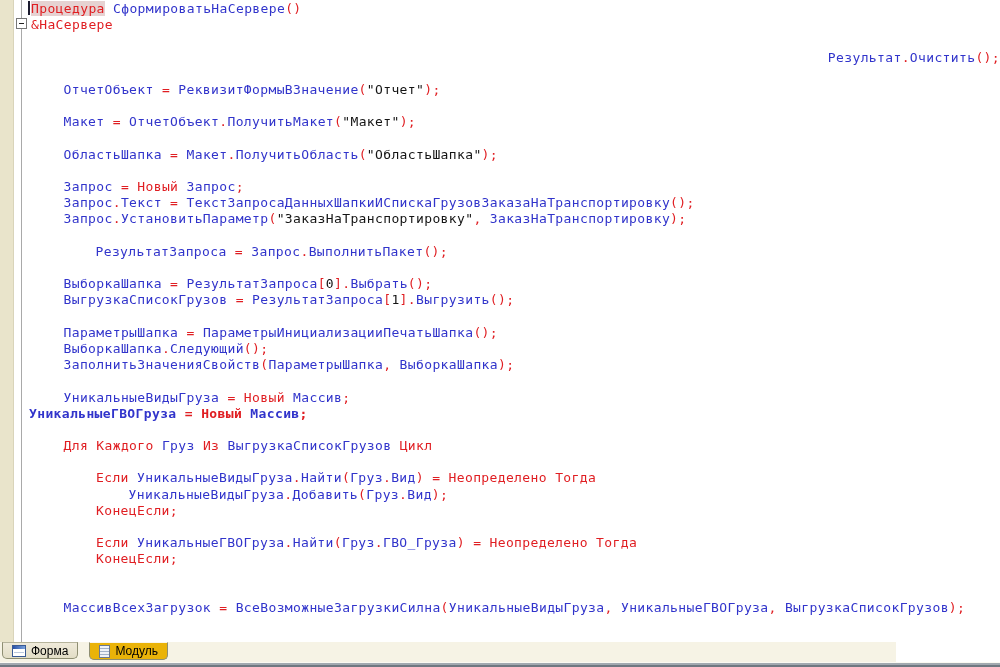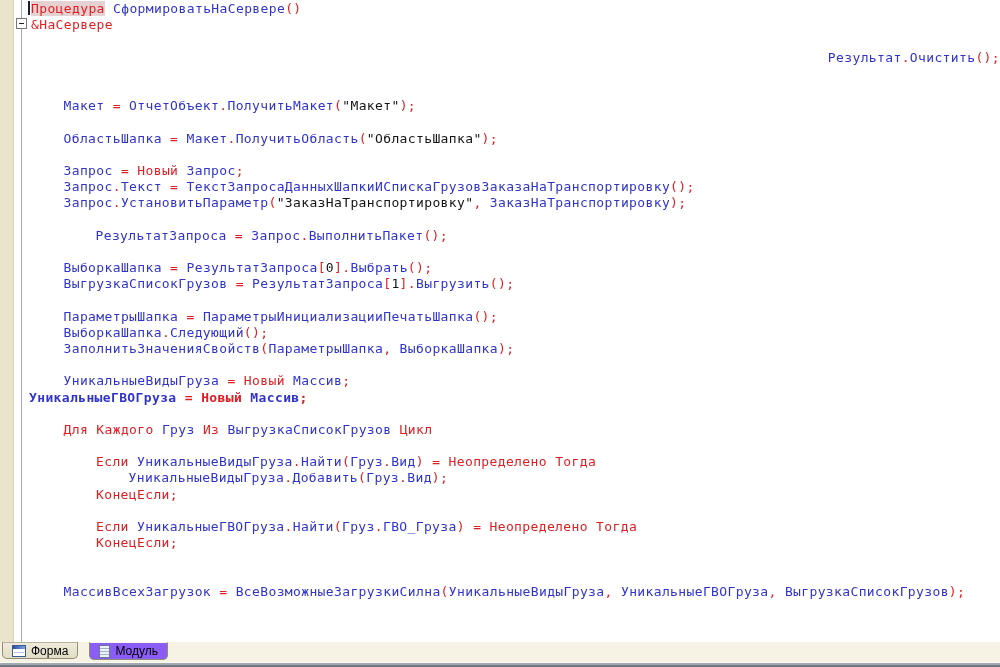--- a/index.html
+++ b/index.html
@@ -17,27 +17,27 @@
         font-family:"DejaVu Sans Mono","Liberation Mono",monospace;
         font-size:13px;letter-spacing:0.37px;color:#000;}
   .code-line{height:16.2px;line-height:16.2px;white-space:pre;}
   .t-k,.t-d,.t-o{color:var(--keyword,#e01e22);}
   .t-i{color:var(--identifier,#3134cb);}
   .t-s,.t-n{color:var(--string,#141414);}
   .t-w{color:#000;}
   .t-x{color:var(--keyword,#e01e22);background:var(--selection_bg,#e6d2d2);position:relative;}
   .t-x::before{content:"";position:absolute;left:-3px;top:0px;width:2px;height:14px;background:#1c1c30;}
   
-  .tabbar{position:absolute;left:0;top:642px;width:1000px;height:20px;background:#f6f3e5;
+  .tabbar{position:absolute;left:0;top:642px;width:896px;height:20px;background:#f6f3e5;
           display:flex;align-items:flex-start;}
   .tab{height:17px;display:flex;align-items:center;gap:5px;padding:0 9px;
        border:1px solid #8e8e72;border-top:1px solid #b6b49c;border-radius:0 0 5px 5px;
        background:linear-gradient(#efeada,#e2ddc6);box-sizing:border-box;
        font-size:12px;color:#000;cursor:default;}
-  .tab.active{background:#8b5cf6;border-top-color:#f9f6ec;height:18px;}
+  .tab.active{background:#eab308;border-top-color:#f9f6ec;height:18px;}
   .tab-forma{margin-left:2px;}
   .tab-module{margin-left:11px;}
   
   .form-icon{width:14px;height:12px;border:1px solid #3a5a94;box-sizing:border-box;position:relative;
              background:#fff;flex:0 0 auto;}
   .form-icon::before{content:"";position:absolute;left:0;right:0;top:0;height:3px;
              background:linear-gradient(90deg,#2a52a8,#79a2dc);}
   .form-icon::after{content:"";position:absolute;left:1px;right:1px;top:4px;bottom:1px;
              background:repeating-linear-gradient(#fff 0 2px,#bcc9de 2px 3px);}
   .module-icon{width:11px;height:13px;border:1px solid #6a7890;box-sizing:border-box;flex:0 0 auto;
@@ -53,20 +53,21 @@
 
   <div class="editor">
     <div class="gutter"></div>
     <div class="fold-ruler"></div>
     <div class="code">
         <div class="code-line" style="padding-left: 31px;"><span class="t-x">Процедура</span><span class="t-w"> </span><span class="t-i">СформироватьНаСервере</span><span class="t-o">()</span></div>
         <div class="code-line" style="padding-left: 31px;"><span class="t-d">&amp;НаСервере</span></div>
         <div class="code-line" style="padding-left: 31px;"></div>
         <div class="code-line" style="padding-left: 63.5px; text-align: right;"><span class="t-i">Результат</span><span class="t-o">.</span><span class="t-i">Очистить</span><span class="t-o">();</span></div>
         <div class="code-line" style="padding-left: 31px;"></div>
+        <div class="code-line" style="padding-left: 63.5px;"><span class="t-i">ОтчетОбъект</span><span class="t-w"> </span><span class="t-o">=</span><span class="t-w"> </span><span class="t-i">РеквизитФормыВЗначение</span><span class="t-o">(</span><span class="t-s">"Отчет"</span><span class="t-o">);</span></div>
         <div class="code-line" style="padding-left: 31px;"></div>
         <div class="code-line" style="padding-left: 63.5px;"><span class="t-i">Макет</span><span class="t-w"> </span><span class="t-o">=</span><span class="t-w"> </span><span class="t-i">ОтчетОбъект</span><span class="t-o">.</span><span class="t-i">ПолучитьМакет</span><span class="t-o">(</span><span class="t-s">"Макет"</span><span class="t-o">);</span></div>
         <div class="code-line" style="padding-left: 31px;"></div>
         <div class="code-line" style="padding-left: 63.5px;"><span class="t-i">ОбластьШапка</span><span class="t-w"> </span><span class="t-o">=</span><span class="t-w"> </span><span class="t-i">Макет</span><span class="t-o">.</span><span class="t-i">ПолучитьОбласть</span><span class="t-o">(</span><span class="t-s">"ОбластьШапка"</span><span class="t-o">);</span></div>
         <div class="code-line" style="padding-left: 31px;"></div>
         <div class="code-line" style="padding-left: 63.5px;"><span class="t-i">Запрос</span><span class="t-w"> </span><span class="t-o">=</span><span class="t-w"> </span><span class="t-k">Новый</span><span class="t-w"> </span><span class="t-i">Запрос</span><span class="t-o">;</span></div>
         <div class="code-line" style="padding-left: 63.5px;"><span class="t-i">Запрос</span><span class="t-o">.</span><span class="t-i">Текст</span><span class="t-w"> </span><span class="t-o">=</span><span class="t-w"> </span><span class="t-i">ТекстЗапросаДанныхШапкиИСпискаГрузовЗаказаНаТранспортировку</span><span class="t-o">();</span></div>
         <div class="code-line" style="padding-left: 63.5px;"><span class="t-i">Запрос</span><span class="t-o">.</span><span class="t-i">УстановитьПараметр</span><span class="t-o">(</span><span class="t-s">"ЗаказНаТранспортировку"</span><span class="t-o">,</span><span class="t-w"> </span><span class="t-i">ЗаказНаТранспортировку</span><span class="t-o">);</span></div>
         <div class="code-line" style="padding-left: 31px;"></div>
         <div class="code-line" style="padding-left: 63.5px; margin-left: 32px;"><span class="t-i">РезультатЗапроса</span><span class="t-w"> </span><span class="t-o">=</span><span class="t-w"> </span><span class="t-i">Запрос</span><span class="t-o">.</span><span class="t-i">ВыполнитьПакет</span><span class="t-o">();</span></div>

